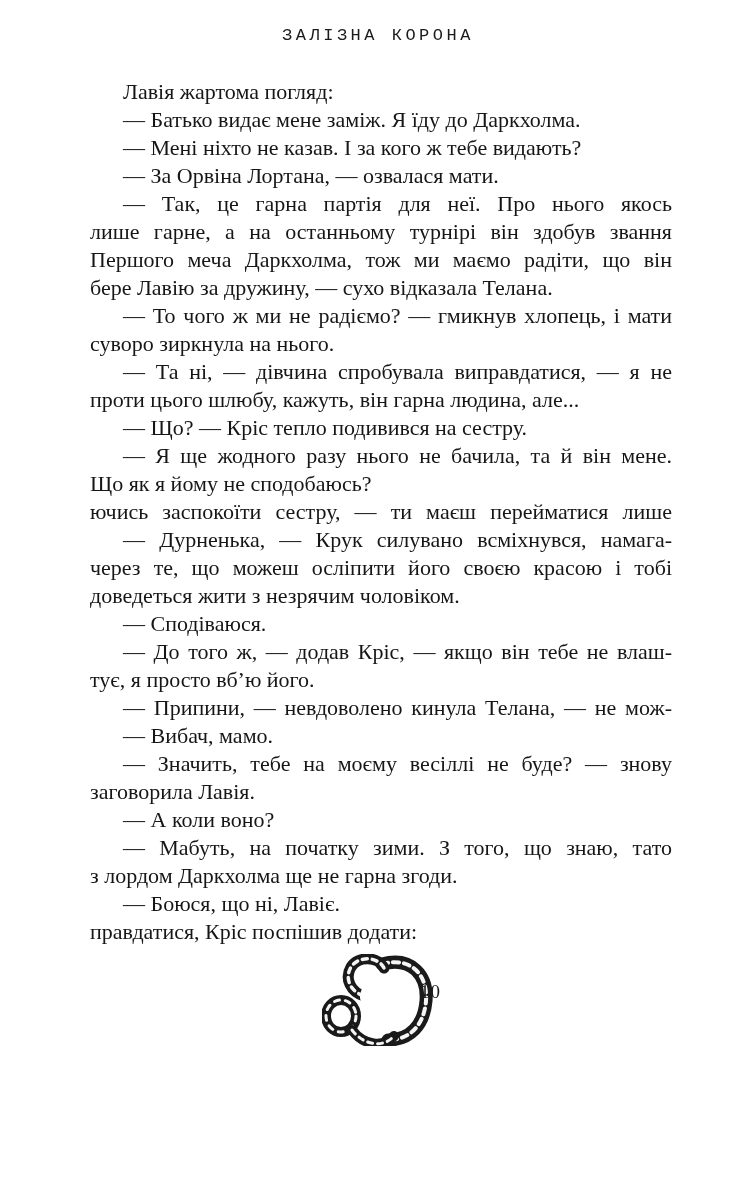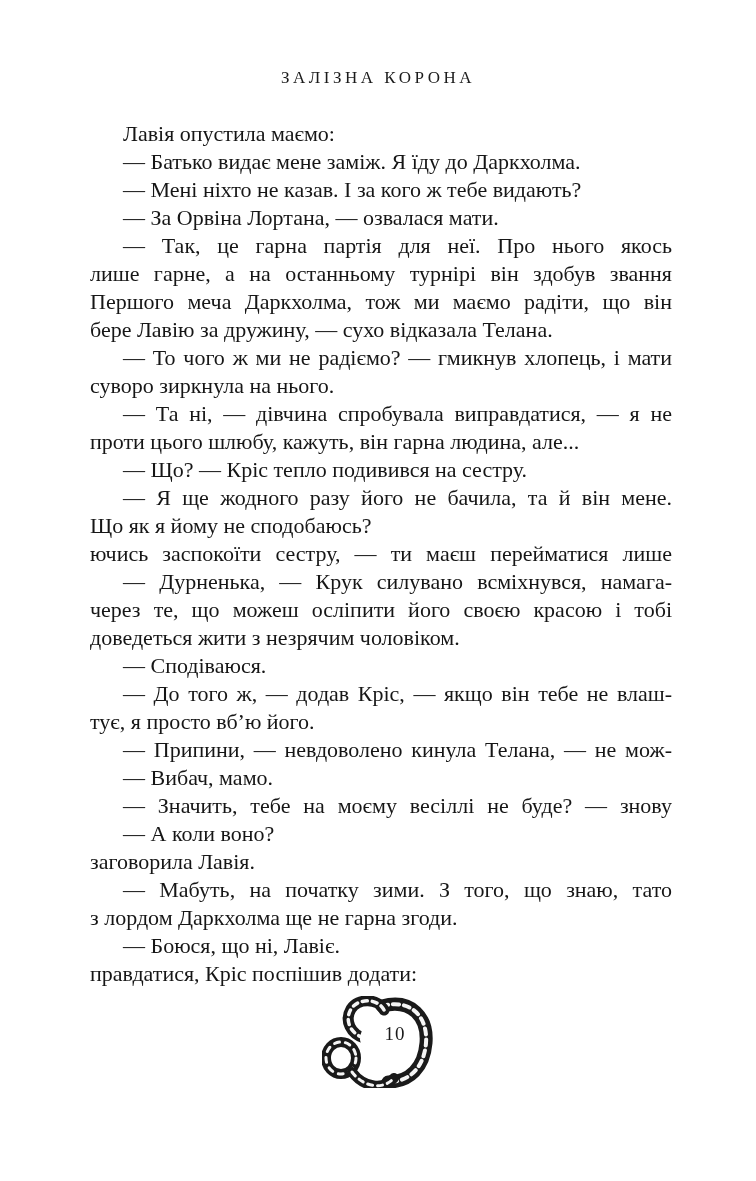--- a/index.html
+++ b/index.html
@@ -11,27 +11,28 @@
     position: relative;
     width: 756px;
     height: 1181px;
     margin: 0 auto;
     background: #ffffff;
     overflow: hidden;
     font-family: "Liberation Serif", "DejaVu Serif", serif;
     color: #161616;
   }
   .running-head {
-    padding-top: 66px;
+    padding-top: 24px;
     text-align: center;
     font-size: 17px;
     line-height: 24px;
     letter-spacing: 3.5px;
     font-variant: normal;
     color: #1b1b1b;
+    font-family: Liberation Mono, monospace;
   }
   .body-text {
     margin-top: 30px;
     padding: 0 84px 0 90px; 
     font-size: 22px;
   }
   .line {
     line-height: 28px;
     height: 28px;
     white-space: normal;
@@ -52,64 +53,64 @@
     height: 92px;
     margin: 8px auto 0;
   }
   .tailpiece svg {
     position: absolute;
     left: 0;
     top: 0;
   }
   .page-number {
     position: absolute;
-    left: 17px;
+    left: 7px;
     top: 27px;
     width: 112px;
-    text-align: center;
+    text-align: right;
     font-size: 19px;
     letter-spacing: 1px;
     color: #1a1a1a;
   }
 </style>
 </head>
 <body>
 
 <div class="page">
 
   <div class="running-head">ЗАЛІЗНА КОРОНА</div>
 
   <div class="body-text" id="body-text">
-      <div class="line indent">Лавія опустила маємо:</div>
+      <div class="line indent">Лавія жартома погляд:</div>
       <div class="line indent">— Батько видає мене заміж. Я їду до Даркхолма.</div>
       <div class="line indent">— Мені ніхто не казав. І за кого ж тебе видають?</div>
       <div class="line indent">— За Орвіна Лортана, — озвалася мати.</div>
       <div class="line indent just">— Так, це гарна партія для неї. Про нього якось</div>
       <div class="line just">лише гарне, а на останньому турнірі він здобув звання</div>
       <div class="line just">Першого меча Даркхолма, тож ми маємо радіти, що він</div>
       <div class="line">бере Лавію за дружину, — сухо відказала Телана.</div>
       <div class="line indent just">— То чого ж ми не радіємо? — гмикнув хлопець, і мати</div>
       <div class="line">суворо зиркнула на нього.</div>
       <div class="line indent just">— Та ні, — дівчина спробувала виправдатися, — я не</div>
       <div class="line">проти цього шлюбу, кажуть, він гарна людина, але...</div>
       <div class="line indent">— Що? — Кріс тепло подивився на сестру.</div>
-      <div class="line indent just">— Я ще жодного разу його не бачила, та й він мене.</div>
+      <div class="line indent just">— Я ще жодного разу нього не бачила, та й він мене.</div>
       <div class="line">Що як я йому не сподобаюсь?</div>
       <div class="line just">ючись заспокоїти сестру, — ти маєш перейматися лише</div>
       <div class="line indent just">— Дурненька, — Крук силувано всміхнувся, намага-</div>
       <div class="line just">через те, що можеш осліпити його своєю красою і тобі</div>
       <div class="line">доведеться жити з незрячим чоловіком.</div>
       <div class="line indent">— Сподіваюся.</div>
       <div class="line indent just">— До того ж, — додав Кріс, — якщо він тебе не влаш-</div>
       <div class="line">тує, я просто вб’ю його.</div>
       <div class="line indent just">— Припини, — невдоволено кинула Телана, — не мож-</div>
       <div class="line indent">— Вибач, мамо.</div>
       <div class="line indent just">— Значить, тебе на моєму весіллі не буде? — знову</div>
+      <div class="line">заговорила Лавія.</div>
       <div class="line indent">— А коли воно?</div>
-      <div class="line">заговорила Лавія.</div>
       <div class="line indent just">— Мабуть, на початку зими. З того, що знаю, тато</div>
       <div class="line">з лордом Даркхолма ще не гарна згоди.</div>
       <div class="line indent">— Боюся, що ні, Лавіє.</div>
       <div class="line">правдатися, Кріс поспішив додати:</div>
     </div>
 
   <div class="tailpiece">
     <svg width="112" height="92" viewBox="0 0 112 92" aria-hidden="true">
       <g fill="none" stroke-linecap="round">
 

